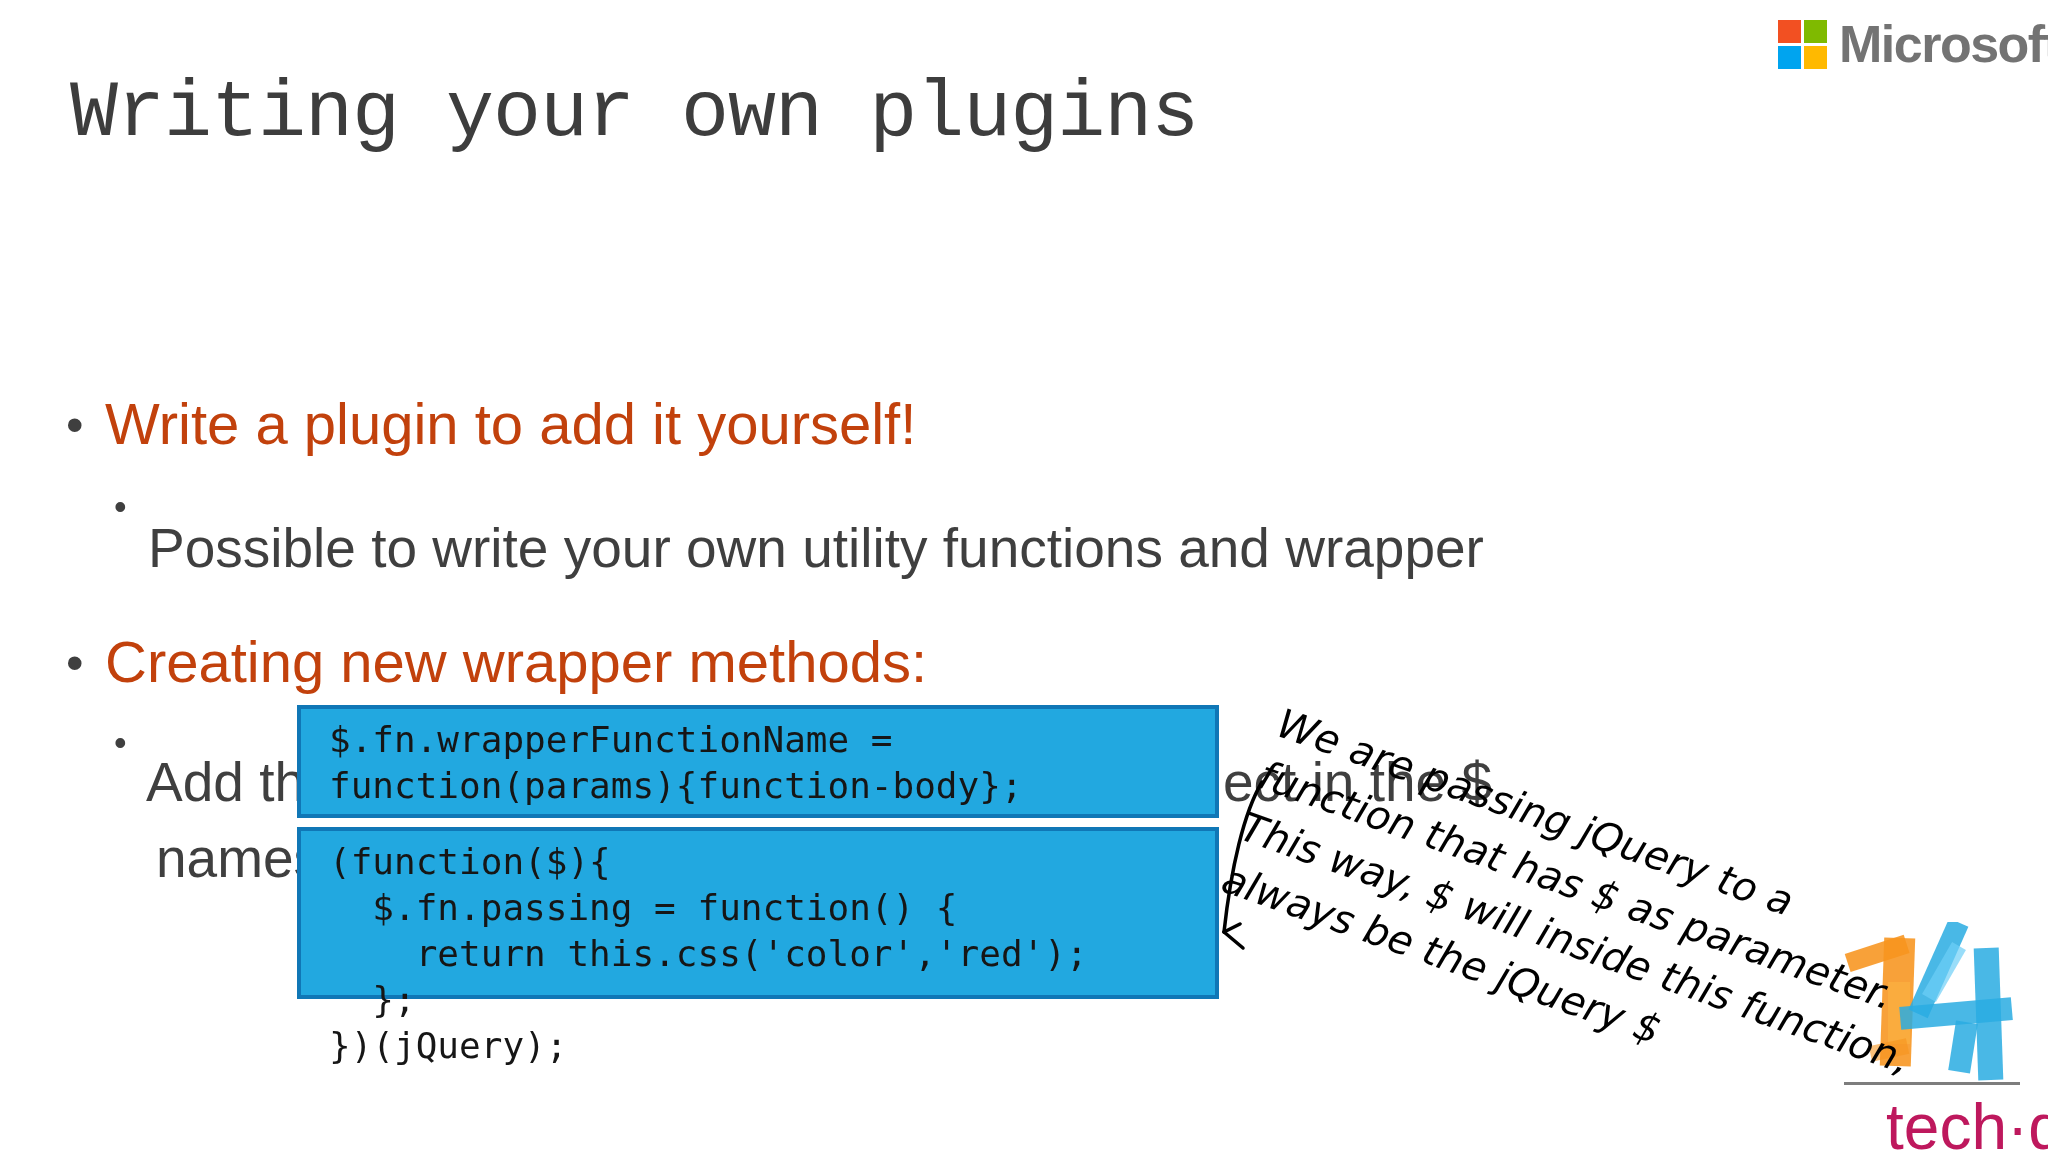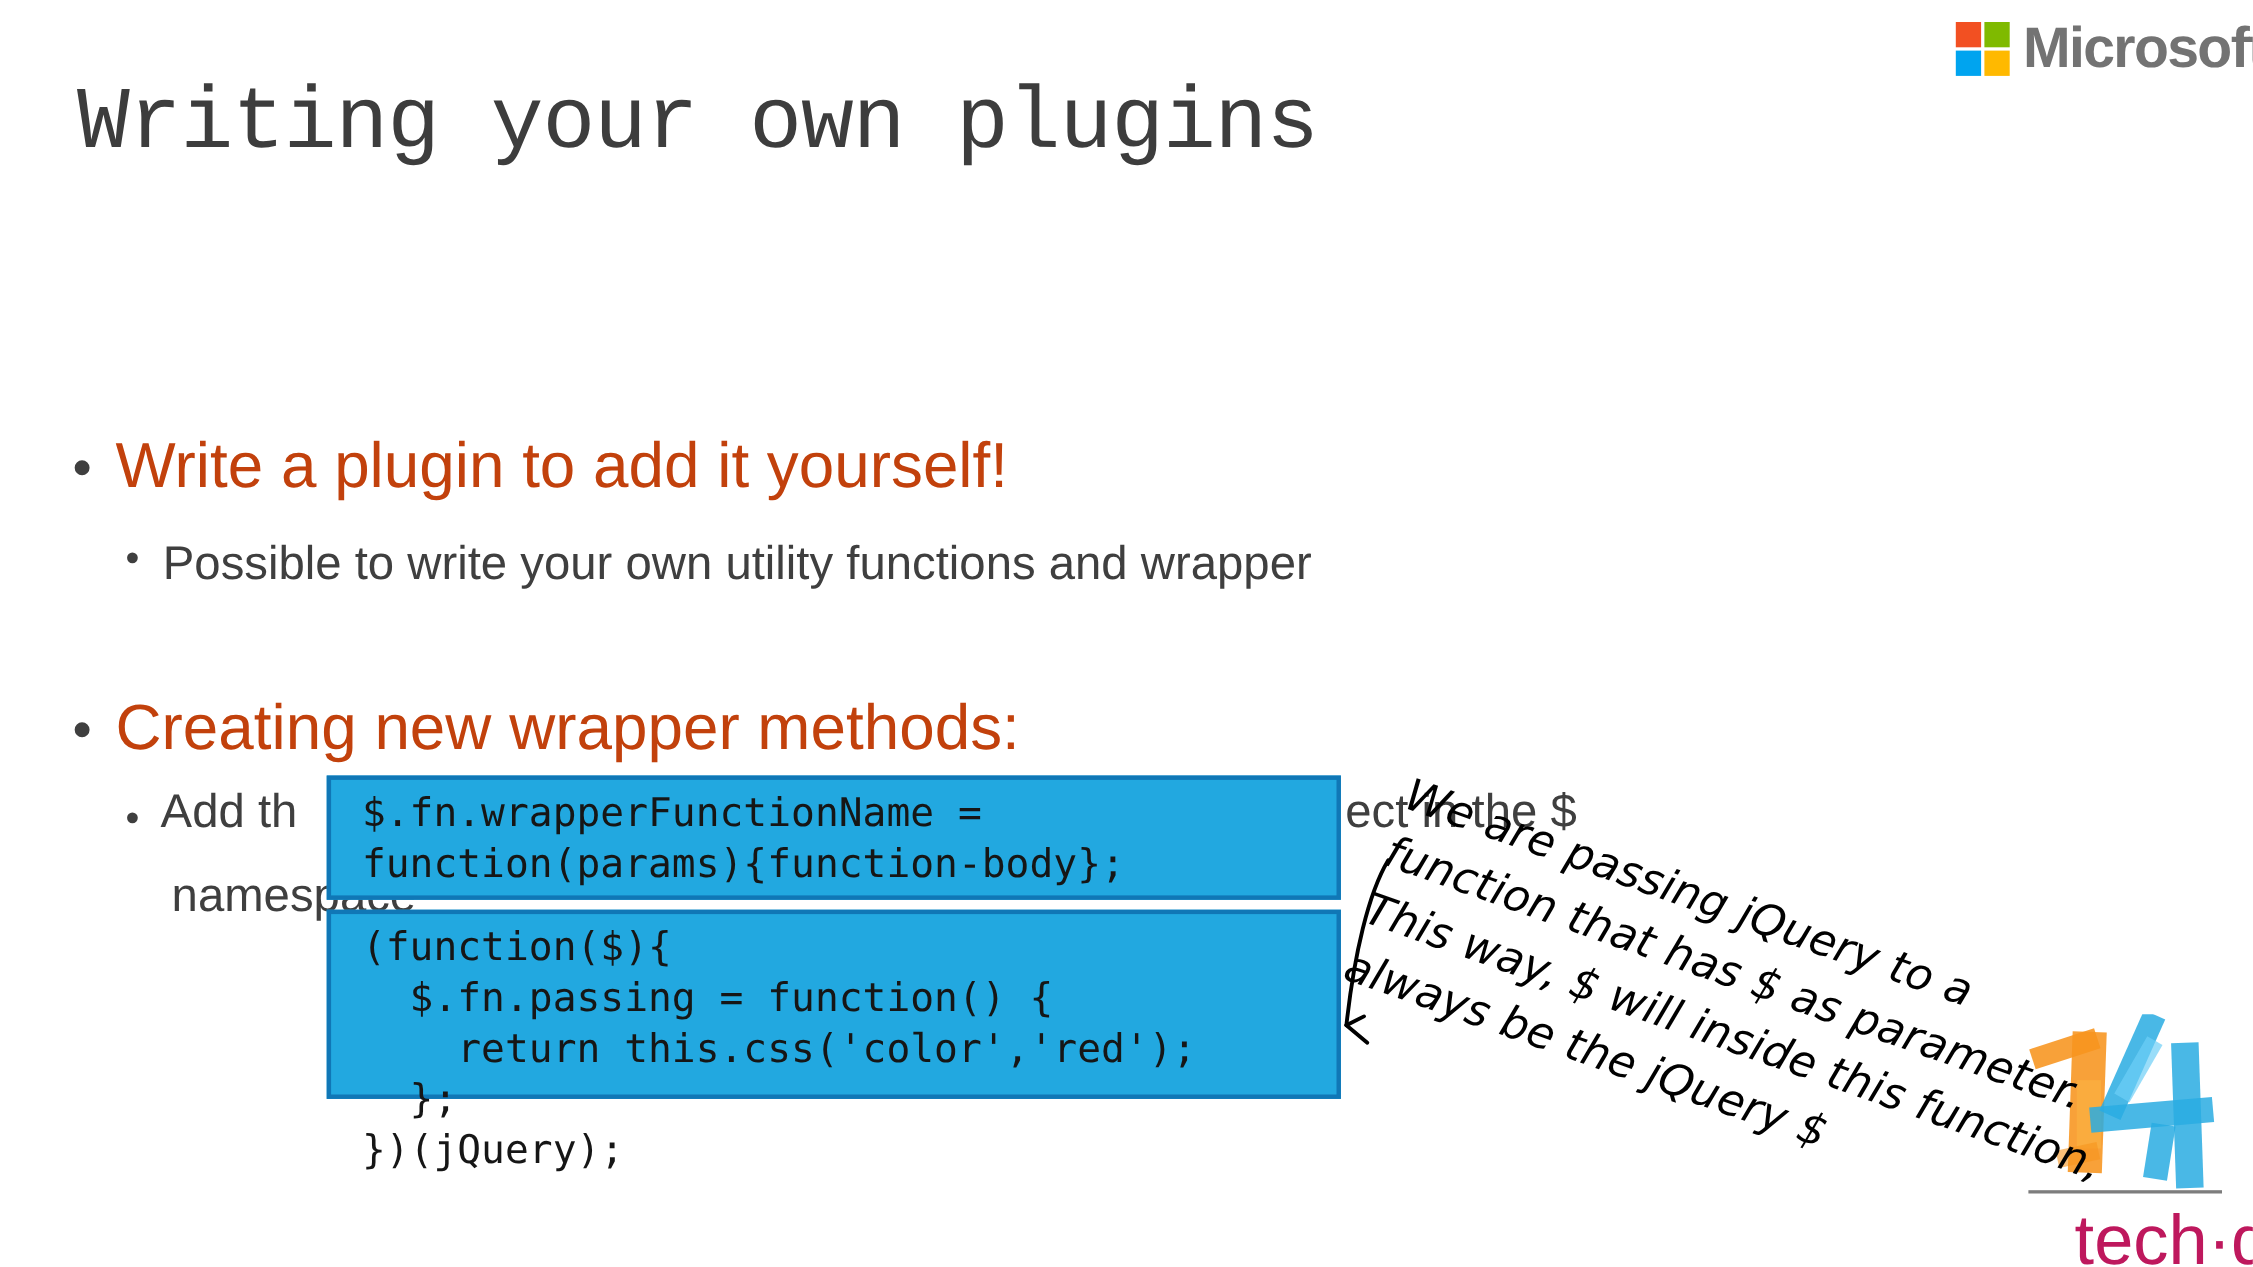--- a/index.html
+++ b/index.html
@@ -21,21 +21,21 @@
   .sq-yellow{background:#ffb900;}
   .ms-word{margin-left:12px;font-size:52px;font-weight:600;color:#737373;letter-spacing:-1.5px;}
 
   
   .slide-title{left:70px;top:68px;font-size:80px;font-weight:400;color:#3d3d3d;letter-spacing:-1px;white-space:nowrap;z-index:1;font-family:Liberation Mono, monospace;}
 
   
   .dot-l1{font-size:50px;color:#3f3f3f;z-index:1;}
   .txt-l1{font-size:58px;color:#c2410c;white-space:nowrap;z-index:1;}
   .dot-l2{font-size:36px;color:#3f3f3f;z-index:1;}
-  .txt-l2{font-size:43px;color:#3f3f3f;white-space:nowrap;z-index:1;}
+  .txt-l2{font-size:55px;color:#3f3f3f;white-space:nowrap;z-index:1;margin-top:36px;}
   .sub1{line-height:68px;}
   .sub1 span{display:block;}
 
   
   .code-box{
     left:297px;width:922px;box-sizing:border-box;
     background:#22a8e0;border:4px solid #1077b6;
     z-index:3;
   }
   .code-box1{top:705px;height:113px;}

